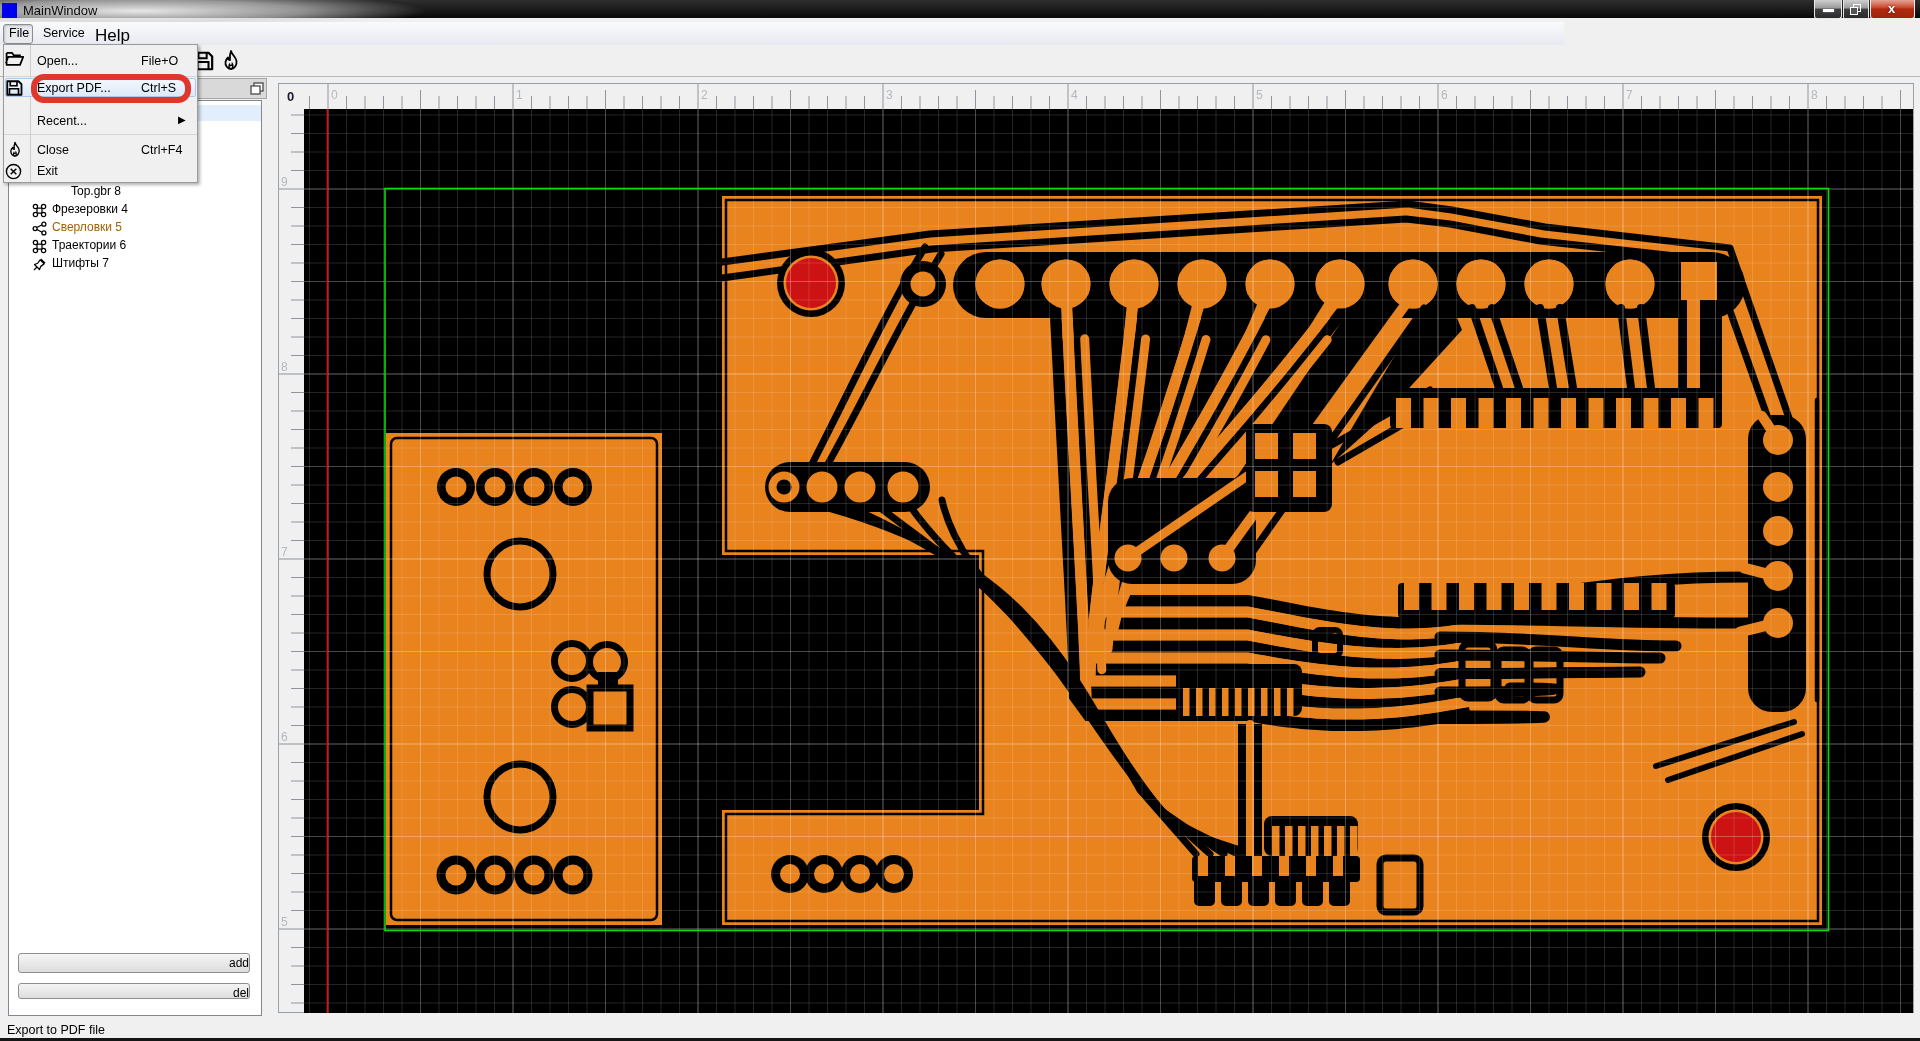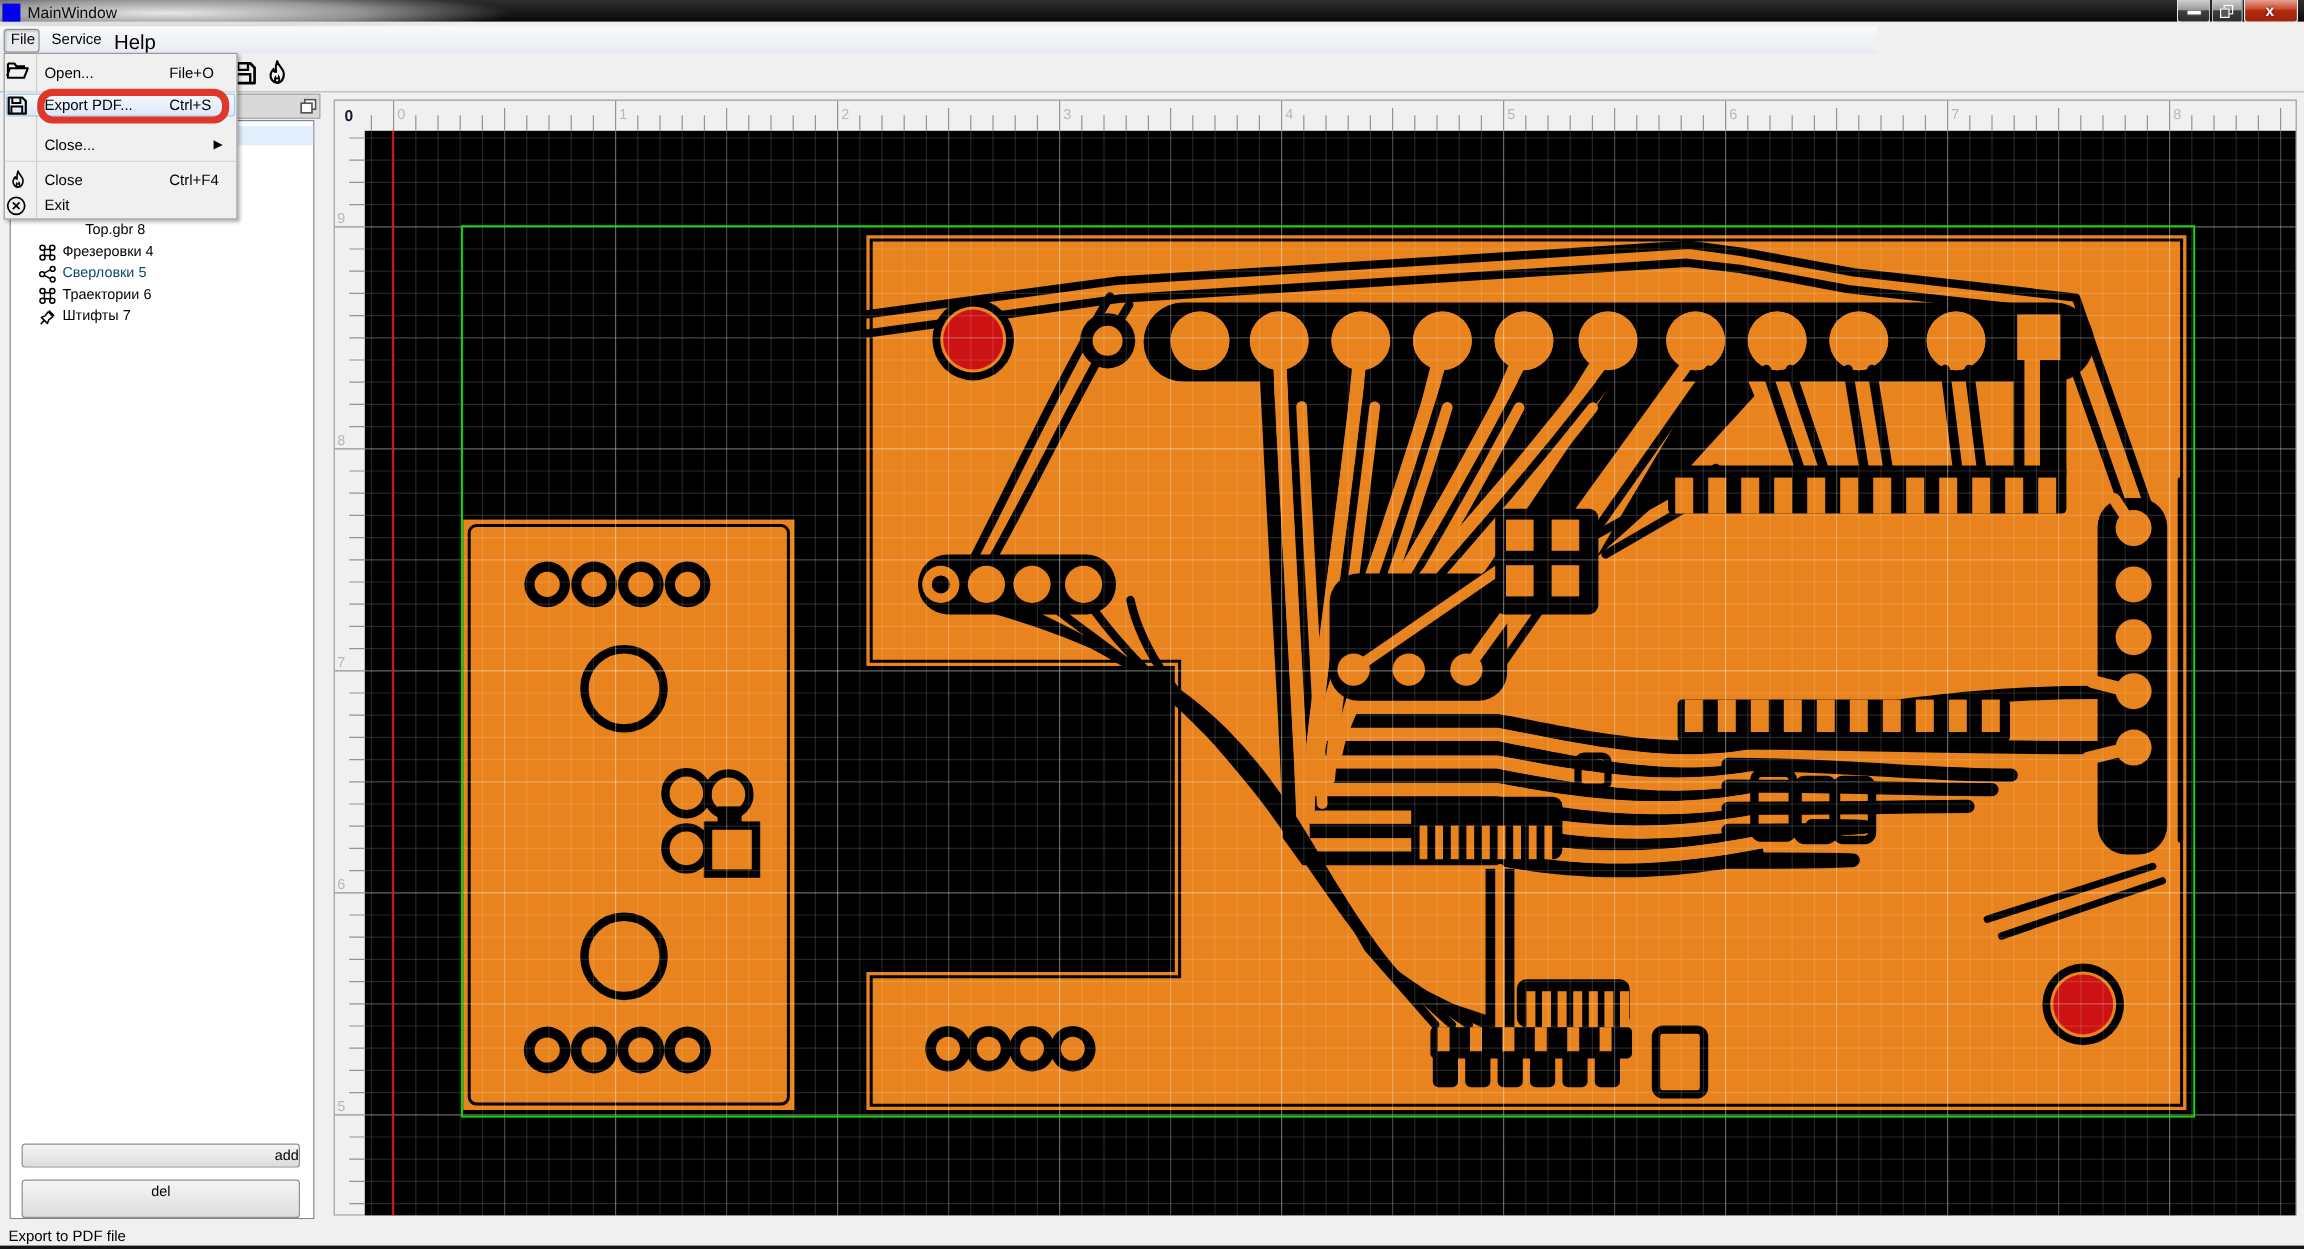--- a/index.html
+++ b/index.html
@@ -45,36 +45,36 @@
     <circle cx="5.5" cy="18.5" r="3.4" fill="none" stroke="#000" stroke-width="2"></circle>
     <circle cx="18.5" cy="18.5" r="3.4" fill="none" stroke="#000" stroke-width="2"></circle>
   </svg>
 <div class="abs" style="left:52px;top:202px;font-size:12px;color:#000">Фрезеровки 4</div>
 <svg style="position:absolute;left:32px;top:221px" width="15" height="15" viewBox="0 0 24 24">
     <circle cx="5" cy="12" r="3.2" fill="none" stroke="#000" stroke-width="2"></circle>
     <circle cx="19" cy="5" r="3.2" fill="none" stroke="#000" stroke-width="2"></circle>
     <circle cx="19" cy="19" r="3.2" fill="none" stroke="#000" stroke-width="2"></circle>
     <path d="M7.8 10.5 L16.2 6 M7.8 13.5 L16.2 18" stroke="#000" stroke-width="2"></path>
   </svg>
-<div class="abs" style="left:52px;top:220px;font-size:12px;color:#0c4a6e">Сверловки 5</div>
+<div class="abs" style="left:52px;top:220px;font-size:12px;color:#a16207">Сверловки 5</div>
 <svg style="position:absolute;left:32px;top:239px" width="15" height="15" viewBox="0 0 24 24">
     <path d="M8 8 L8 16 M8 8 L16 8 M16 8 L16 16 M8 16 L16 16" stroke="#000" stroke-width="2" fill="none"></path>
     <circle cx="5.5" cy="5.5" r="3.4" fill="none" stroke="#000" stroke-width="2"></circle>
     <circle cx="18.5" cy="5.5" r="3.4" fill="none" stroke="#000" stroke-width="2"></circle>
     <circle cx="5.5" cy="18.5" r="3.4" fill="none" stroke="#000" stroke-width="2"></circle>
     <circle cx="18.5" cy="18.5" r="3.4" fill="none" stroke="#000" stroke-width="2"></circle>
   </svg>
 <div class="abs" style="left:52px;top:238px;font-size:12px;color:#000">Траектории 6</div>
 <svg style="position:absolute;left:32px;top:257px" width="15" height="15" viewBox="0 0 24 24">
     <path d="M14 3 L21 10 M13 4.5 L19.5 11 M13 4.5 L9 10 L4 12 L12 20 L14 15 L19.5 11" fill="none" stroke="#000" stroke-width="2" stroke-linejoin="round"></path>
     <path d="M8 16 L3 21" stroke="#000" stroke-width="2"></path>
   </svg>
 <div class="abs" style="left:52px;top:256px;font-size:12px;color:#000">Штифты 7</div>
 <div class="abs" style="left:18px;top:953px;width:232px;height:20px;background:linear-gradient(#f5f5f5,#dddddd);border:1px solid #8e8e8e;border-radius:3px;text-align:right;font-size:12px;line-height:19px">add</div>
-<div class="abs" style="left:18px;top:983px;width:232px;height:32px;background:linear-gradient(#f5f5f5,#dddddd);border:1px solid #8e8e8e;border-radius:3px;text-align:center;font-size:12px;line-height:19px">del</div>
+<div class="abs" style="left:18px;top:983px;width:232px;height:16px;background:linear-gradient(#f5f5f5,#dddddd);border:1px solid #8e8e8e;border-radius:3px;text-align:right;font-size:12px;line-height:19px">del</div>
 <svg width="1636" height="930" viewBox="278 83 1636 930" style="position:absolute;left:278px;top:83px" xmlns="http://www.w3.org/2000/svg">
     <rect x="278" y="83" width="1636" height="930" fill="#f0f0f0" stroke="#98a0a8" stroke-width="2"></rect>
     <rect x="304" y="109" width="1609" height="904" fill="#000000"></rect>
     <line x1="309.5" y1="96.0" x2="309.5" y2="109.0" stroke="#8f959c" stroke-width="1"></line>
     <line x1="328.0" y1="84.0" x2="328.0" y2="109.0" stroke="#8f959c" stroke-width="1"></line>
     <line x1="346.5" y1="96.0" x2="346.5" y2="109.0" stroke="#8f959c" stroke-width="1"></line>
     <line x1="365.0" y1="96.0" x2="365.0" y2="109.0" stroke="#8f959c" stroke-width="1"></line>
     <line x1="383.5" y1="96.0" x2="383.5" y2="109.0" stroke="#8f959c" stroke-width="1"></line>
     <line x1="402.0" y1="96.0" x2="402.0" y2="109.0" stroke="#8f959c" stroke-width="1"></line>
     <line x1="420.5" y1="90.0" x2="420.5" y2="109.0" stroke="#8f959c" stroke-width="1"></line>
@@ -578,21 +578,21 @@
 <div class="abs" style="left:7px;top:1023px;font-size:12.5px;color:#000">Export to PDF file</div>
 <div class="abs" style="left:0;top:1038px;width:1920px;height:3px;background:#151515"></div>
 <div class="abs" style="left:3px;top:44px;width:195px;height:139px;background:#f0f0f0;border:1px solid #9a9a9a;box-shadow:2px 2px 3px rgba(0,0,0,0.3)"></div>
 <div class="abs" style="left:30px;top:45px;width:1px;height:137px;background:#d0d0d0"></div>
 <div class="abs" style="left:37px;top:54px;font-size:12.5px">Open...</div>
 <div class="abs" style="left:141px;top:54px;font-size:12.5px">File+O</div>
 <div class="abs" style="left:4px;top:76px;width:193px;height:1px;background:#d5d5d5"></div>
 <div class="abs" style="left:5px;top:78px;width:191px;height:19px;background:linear-gradient(#f4f8fd,#dcE9f9);border:1px solid #a8c8ee;border-radius:2px"></div>
 <div class="abs" style="left:37px;top:81px;font-size:12.5px">Export PDF...</div>
 <div class="abs" style="left:141px;top:81px;font-size:12.5px">Ctrl+S</div>
-<div class="abs" style="left:37px;top:114px;font-size:12.5px">Close...</div>
+<div class="abs" style="left:37px;top:114px;font-size:12.5px">Recent...</div>
 <div class="abs" style="left:178px;top:114px;font-size:10px">▶</div>
 <div class="abs" style="left:4px;top:134px;width:193px;height:1px;background:#d5d5d5"></div>
 <div class="abs" style="left:37px;top:143px;font-size:12.5px">Close</div>
 <div class="abs" style="left:141px;top:143px;font-size:12.5px">Ctrl+F4</div>
 <div class="abs" style="left:37px;top:164px;font-size:12.5px">Exit</div>
 <svg style="position:absolute;left:5px;top:49px" width="19" height="19" viewBox="0 0 24 24">
     <path d="M2 5 h7 l2 3 h9 M2 5 v15 h17 l4 -10 h-19 l-3 8" fill="none" stroke="#000" stroke-width="2.2" stroke-linejoin="round"></path>
   </svg>
 <svg style="position:absolute;left:5px;top:79px" width="18" height="18" viewBox="0 0 24 24">
     <path d="M3 3 h15 l4 4 v14 h-19 z" fill="none" stroke="#000" stroke-width="2.4" stroke-linejoin="round"></path>

